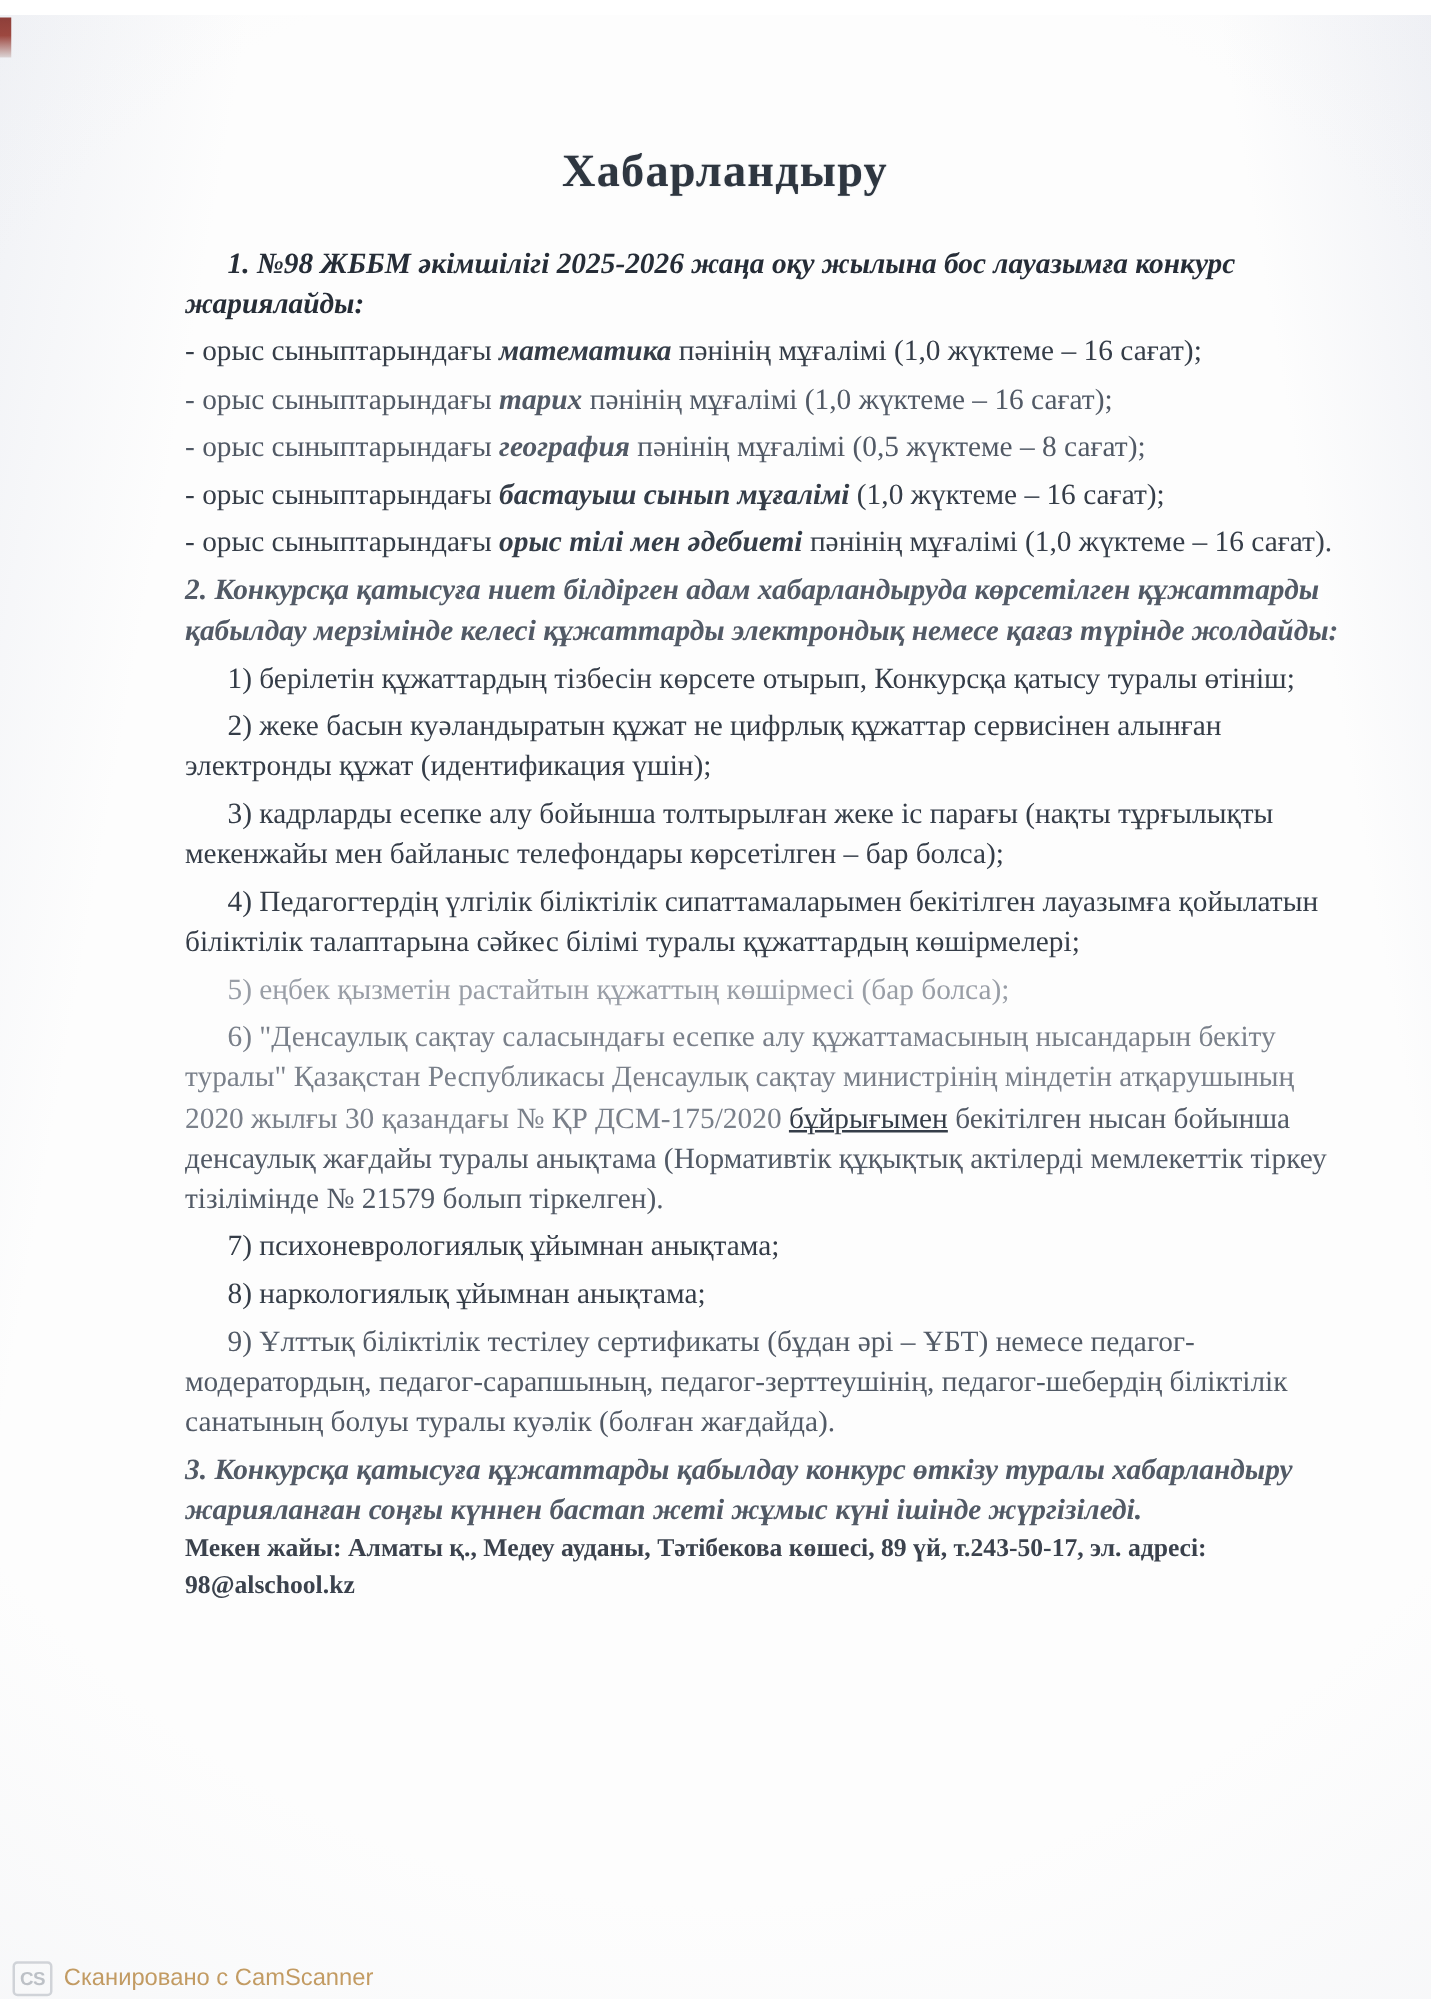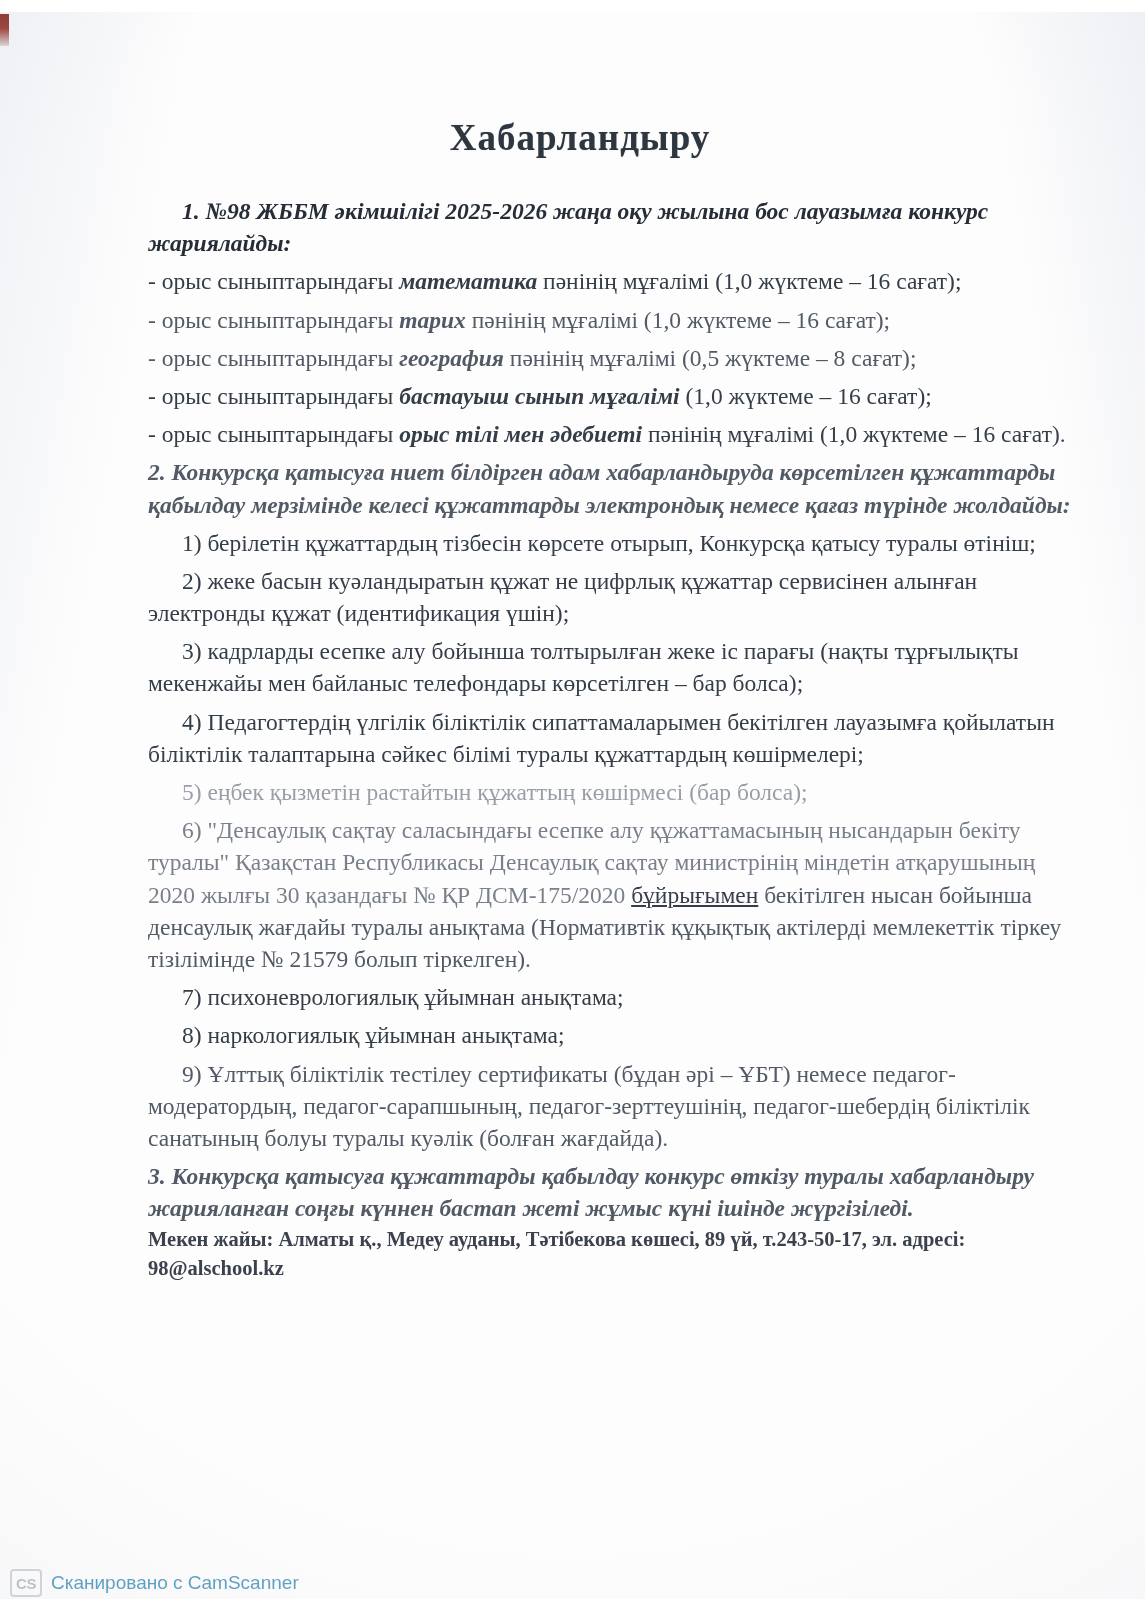--- a/index.html
+++ b/index.html
@@ -111,21 +111,21 @@
     font-size: 15px;
     font-weight: bold;
     display: flex;
     align-items: center;
     justify-content: center;
     letter-spacing: -.5px;
   }
   .cs-text {
     font-family: "Liberation Sans", sans-serif;
     font-size: 19px;
-    color: #0369a1;
+    color: #a16207;
   }
 </style>
 </head>
 <body>
 
 <div class="page">
 
   <div class="edge-artifact"></div>
 
   <div class="content">

